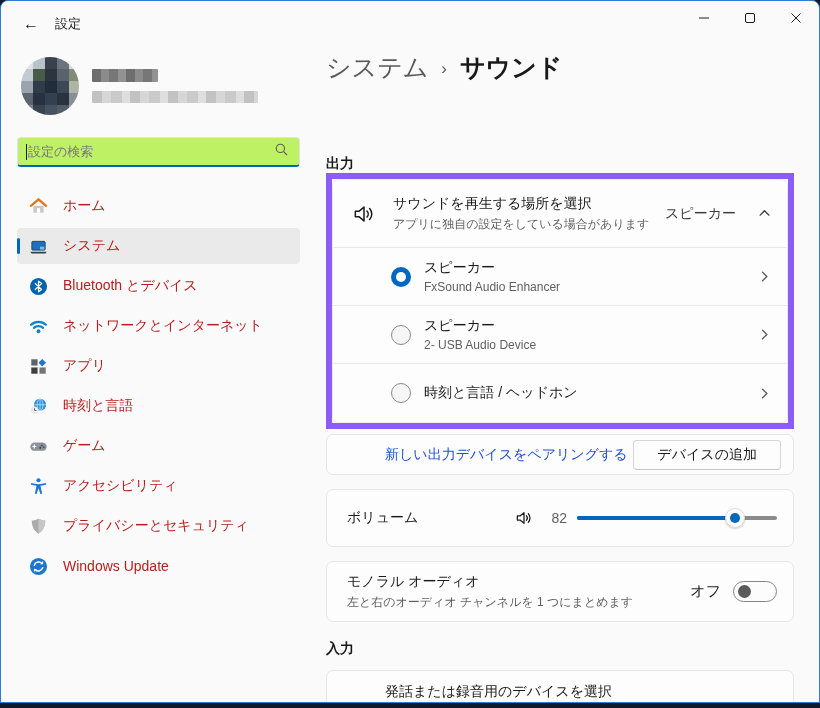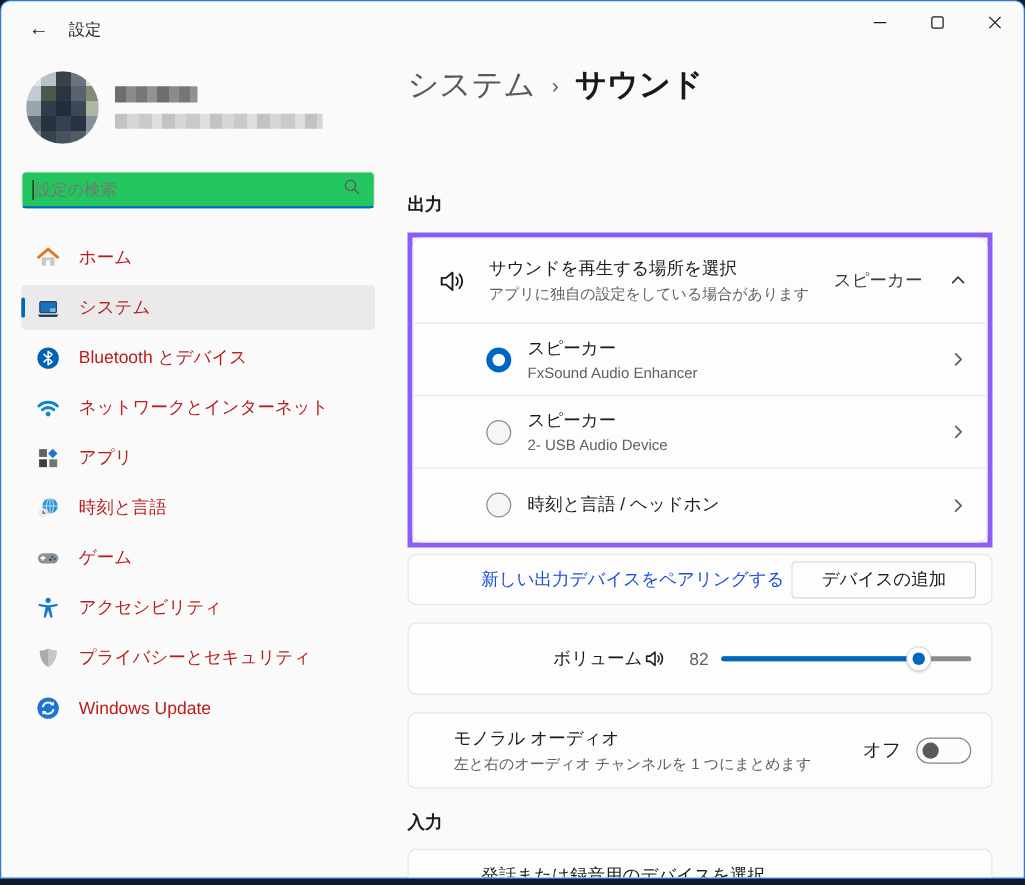--- a/index.html
+++ b/index.html
@@ -24,21 +24,21 @@
   .profile { display:flex; align-items:center; margin:8px 0 22px 4px; }
   .avatar { width:58px; height:58px; border-radius:50%; overflow:hidden; flex:0 0 58px; }
   .avatar svg { display:block; width:100%; height:100%; }
   .profile-text { margin-left:13px; }
   .redact { border-radius:1px; }
   .redact.name { width:66px; height:13px; margin-bottom:9px;
      background:repeating-linear-gradient(90deg,#6e6e6e 0 9px,#8b8b8b 9px 17px,#777 17px 26px,#929292 26px 34px); }
   .redact.email { width:166px; height:12px;
      background:repeating-linear-gradient(90deg,#c2c2c2 0 10px,#d6d6d6 10px 19px,#cacaca 19px 30px,#dedede 30px 38px); }
 
-  .search-box { position:relative; width:100%; height:30px; background:#22c55e;
+  .search-box { position:relative; width:100%; height:30px; background:#bef264;
       border:1px solid #E3E3E3; border-bottom:2px solid #0067C0; border-radius:4px;
       display:flex; align-items:center; padding:0 10px 0 8px; }
   .search-caret { width:1px; height:16px; background:#1b1b1b; margin-right:1px; }
   .search-input { border:none; outline:none; background:transparent; flex:1; font-size:13px; color:#1b1b1b;
       font-family:"Liberation Sans","DejaVu Sans",sans-serif; }
   .search-input::placeholder { color:#767676; }
   .search-icon { flex:0 0 auto; }
 
   .nav { list-style:none; margin-top:21px; }
   .nav-item { position:relative; height:36px; margin-bottom:4px; display:flex; align-items:center;
@@ -54,21 +54,21 @@
   .main { position:absolute; left:316px; top:48px; right:0; bottom:0; padding:0 25px 0 9px; overflow:hidden; }
   .breadcrumb { margin-top:2px; font-size:25px; display:flex; align-items:center; }
   .crumb-parent { color:#5a5a5a; font-weight:400; }
   .crumb-sep { color:#5a5a5a; font-size:17px; margin:2px 13px 0; }
   .crumb-current { color:#191919; font-weight:700; }
 
   .section-label { font-size:14px; font-weight:700; color:#1b1b1b; }
   .section-output { margin-top:71px; }
   .section-input { margin-top:18px; }
 
-  .red-annotation { margin-top:13px; border:4px solid #8b5cf6; }
+  .red-annotation { border:6px solid #8b5cf6; }
   .card { background:#FDFDFD; border:1px solid #E6E6E6; border-radius:7px; }
   .red-annotation .card { border-radius:7px; border-color:#EDEDED; }
 
   .expander-header { display:flex; align-items:center; height:68px; padding:0 16px 0 18px; border-bottom:1px solid #E8E8E8; }
   .expander-icon { width:26px; height:26px; margin-right:16px; }
   .hdr-text { flex:1; }
   .row-title { font-size:14px; color:#1b1b1b; }
   .row-sub { font-size:12px; color:#5f5f5f; margin-top:3px; }
   .hdr-value { font-size:14px; color:#3c3c3c; margin-right:22px; }
 
@@ -80,33 +80,33 @@
       border-radius:50%; background:#FFFFFF; }
   .device-text { flex:1; }
   .chev { display:flex; }
 
   .pairing-card { margin-top:5px; height:41px; display:flex; align-items:center; padding:0 12px 0 58px; }
   .pairing-label { flex:1; font-size:14px; color:#1d4ed8; }
   .btn { height:30px; padding:0 23px; background:#FDFDFD; border:1px solid #D5D5D5; border-bottom-color:#C7C7C7;
       border-radius:4px; font-size:14px; color:#1b1b1b; font-family:"Liberation Sans","DejaVu Sans",sans-serif; }
 
   .volume-card { margin-top:14px; height:58px; display:flex; align-items:center; padding:0 16px 0 20px; }
-  .volume-label { flex:1; font-size:14px; color:#1b1b1b;text-align:right; }
+  .volume-label { flex:1; font-size:14px; color:#1b1b1b; }
   .vol-icon { margin-right:9px; display:flex; }
   .vol-value { font-size:14px; color:#616161; width:24px; text-align:right; margin-right:10px; }
   .slider { position:relative; width:200px; height:20px; }
   .slider .track { position:absolute; left:0; right:0; top:8px; height:4px; border-radius:2px; background:#8A8A8A; }
   .slider .fill { position:absolute; left:0; top:8px; height:4px; border-radius:2px; background:#0067C0; }
   .slider .thumb { position:absolute; top:0; width:20px; height:20px; border-radius:50%; background:#FFFFFF;
       border:1px solid #DCDCDC; box-shadow:0 1px 2px rgba(0,0,0,.18); }
   .slider .thumb::after { content:""; position:absolute; left:4px; top:4px; width:10px; height:10px;
       border-radius:50%; background:#0067C0; }
 
   .mono-card { margin-top:14px; height:61px; display:flex; align-items:center; padding:0 16px 0 20px; }
-  .mono-text { flex:1;margin-left:16px; }
+  .mono-text { flex:1; }
   .toggle-state { font-size:15px; color:#1b1b1b; margin-right:12px; }
   .toggle { width:44px; height:21px; border-radius:11px; border:1px solid #858585; background:#FCFCFC; position:relative; }
   .toggle .knob { position:absolute; left:4px; top:3px; width:13px; height:13px; border-radius:50%; background:#5A5A5A; }
 
   .input-card { margin-top:12px; height:60px; padding:12px 16px 0 58px; }
 </style>
 </head>
 <body>
 
 <div class="screen">

